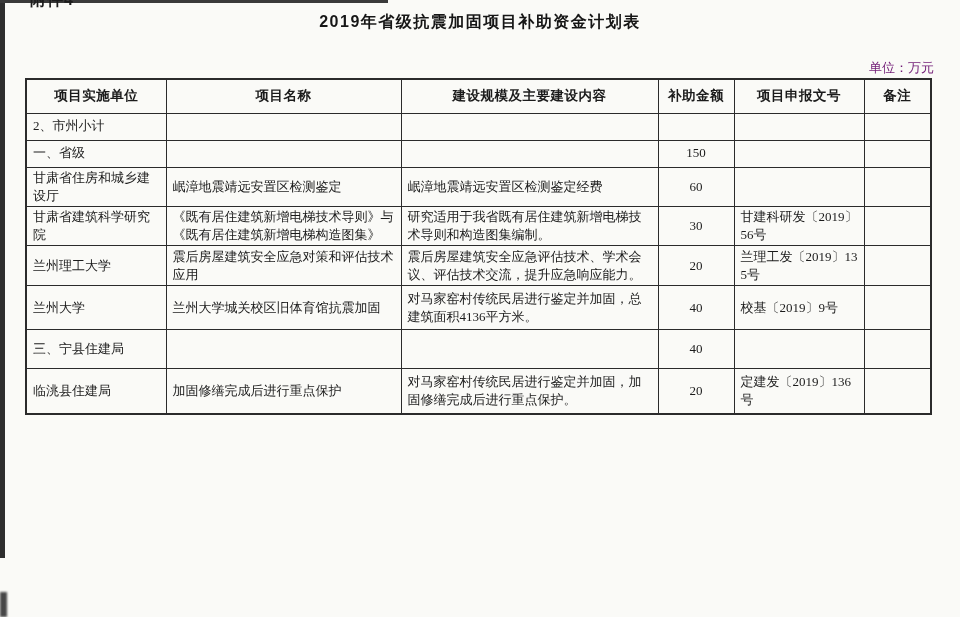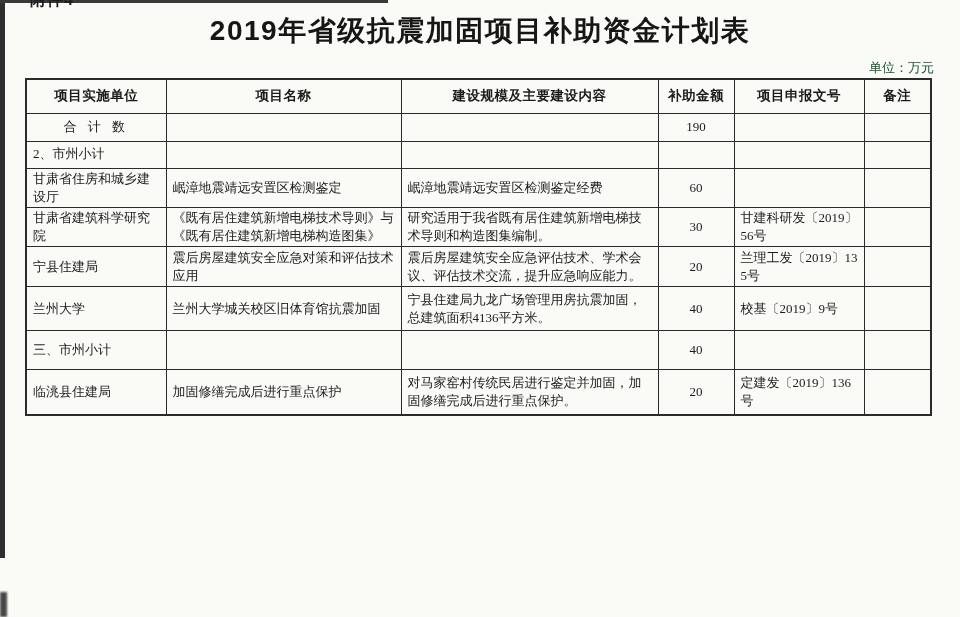--- a/index.html
+++ b/index.html
@@ -48,32 +48,32 @@
     font-family: "Liberation Sans", sans-serif;
     letter-spacing: 1px;
   }
   .title {
     position: absolute;
     top: 12px;
     left: 0;
     width: 960px;
     margin: 0;
     text-align: center;
-    font-size: 28px;
+    font-size: 16px;
     font-weight: bold;
     font-family: "Liberation Sans", "DejaVu Sans", sans-serif;
     letter-spacing: 1.5px;
     color: #161616;
   }
   .unit-note {
     position: absolute;
     top: 59px;
     right: 26px;
     font-size: 13px;
-    color: #14532d;
+    color: #701a75;
   }
   table.subsidy {
     position: absolute;
     left: 25px;
     top: 78px;
     width: 905px;
     border-collapse: collapse;
     table-layout: fixed;
     border: 2px solid #2b2b2b;
     background: transparent;
@@ -126,70 +126,70 @@
       <tr style="height:34px">
         <th>项目实施单位</th>
         <th>项目名称</th>
         <th>建设规模及主要建设内容</th>
         <th>补助金额</th>
         <th>项目申报文号</th>
         <th>备注</th>
       </tr>
     </thead>
     <tbody>
-      <tr style="height:28px">
-        <td class="c-unit unit-center">合 计 数</td>
-        <td class="c-left"></td>
-        <td class="c-left"></td>
-        <td class="c-amount">190</td>
-        <td class="c-doc"></td>
-        <td class="c-left"></td>
-      </tr>
       <tr style="height:27px">
         <td class="c-unit indent-1">2、市州小计</td>
         <td class="c-left"></td>
         <td class="c-left"></td>
         <td class="c-amount"></td>
+        <td class="c-doc"></td>
+        <td class="c-left"></td>
+      </tr>
+      <tr style="height:27px">
+        <td class="c-unit">一、省级</td>
+        <td class="c-left"></td>
+        <td class="c-left"></td>
+        <td class="c-amount">150</td>
         <td class="c-doc"></td>
         <td class="c-left"></td>
       </tr>
       <tr style="height:38px">
         <td class="c-unit">甘肃省住房和城乡建设厅</td>
         <td class="c-left">岷漳地震靖远安置区检测鉴定</td>
         <td class="c-left">岷漳地震靖远安置区检测鉴定经费</td>
         <td class="c-amount">60</td>
         <td class="c-doc"></td>
         <td class="c-left"></td>
       </tr>
       <tr style="height:39px">
         <td class="c-unit">甘肃省建筑科学研究院</td>
         <td class="c-left">《既有居住建筑新增电梯技术导则》与《既有居住建筑新增电梯构造图集》</td>
         <td class="c-left">研究适用于我省既有居住建筑新增电梯技术导则和构造图集编制。</td>
         <td class="c-amount">30</td>
         <td class="c-doc">甘建科研发〔2019〕56号</td>
         <td class="c-left"></td>
       </tr>
       <tr style="height:40px">
-        <td class="c-unit">宁县住建局</td>
+        <td class="c-unit">兰州理工大学</td>
         <td class="c-left">震后房屋建筑安全应急对策和评估技术应用</td>
         <td class="c-left">震后房屋建筑安全应急评估技术、学术会议、评估技术交流，提升应急响应能力。</td>
         <td class="c-amount">20</td>
         <td class="c-doc">兰理工发〔2019〕135号</td>
         <td class="c-left"></td>
       </tr>
       <tr style="height:44px">
         <td class="c-unit">兰州大学</td>
         <td class="c-left">兰州大学城关校区旧体育馆抗震加固</td>
-        <td class="c-left">宁县住建局九龙广场管理用房抗震加固，总建筑面积4136平方米。</td>
+        <td class="c-left">对马家窑村传统民居进行鉴定并加固，总建筑面积4136平方米。</td>
         <td class="c-amount">40</td>
         <td class="c-doc">校基〔2019〕9号</td>
         <td class="c-left"></td>
       </tr>
       <tr style="height:39px">
-        <td class="c-unit">三、市州小计</td>
+        <td class="c-unit">三、宁县住建局</td>
         <td class="c-left"></td>
         <td class="c-left"></td>
         <td class="c-amount">40</td>
         <td class="c-doc"></td>
         <td class="c-left"></td>
       </tr>
       <tr style="height:45px">
         <td class="c-unit">临洮县住建局</td>
         <td class="c-left">加固修缮完成后进行重点保护</td>
         <td class="c-left">对马家窑村传统民居进行鉴定并加固，加固修缮完成后进行重点保护。</td>

